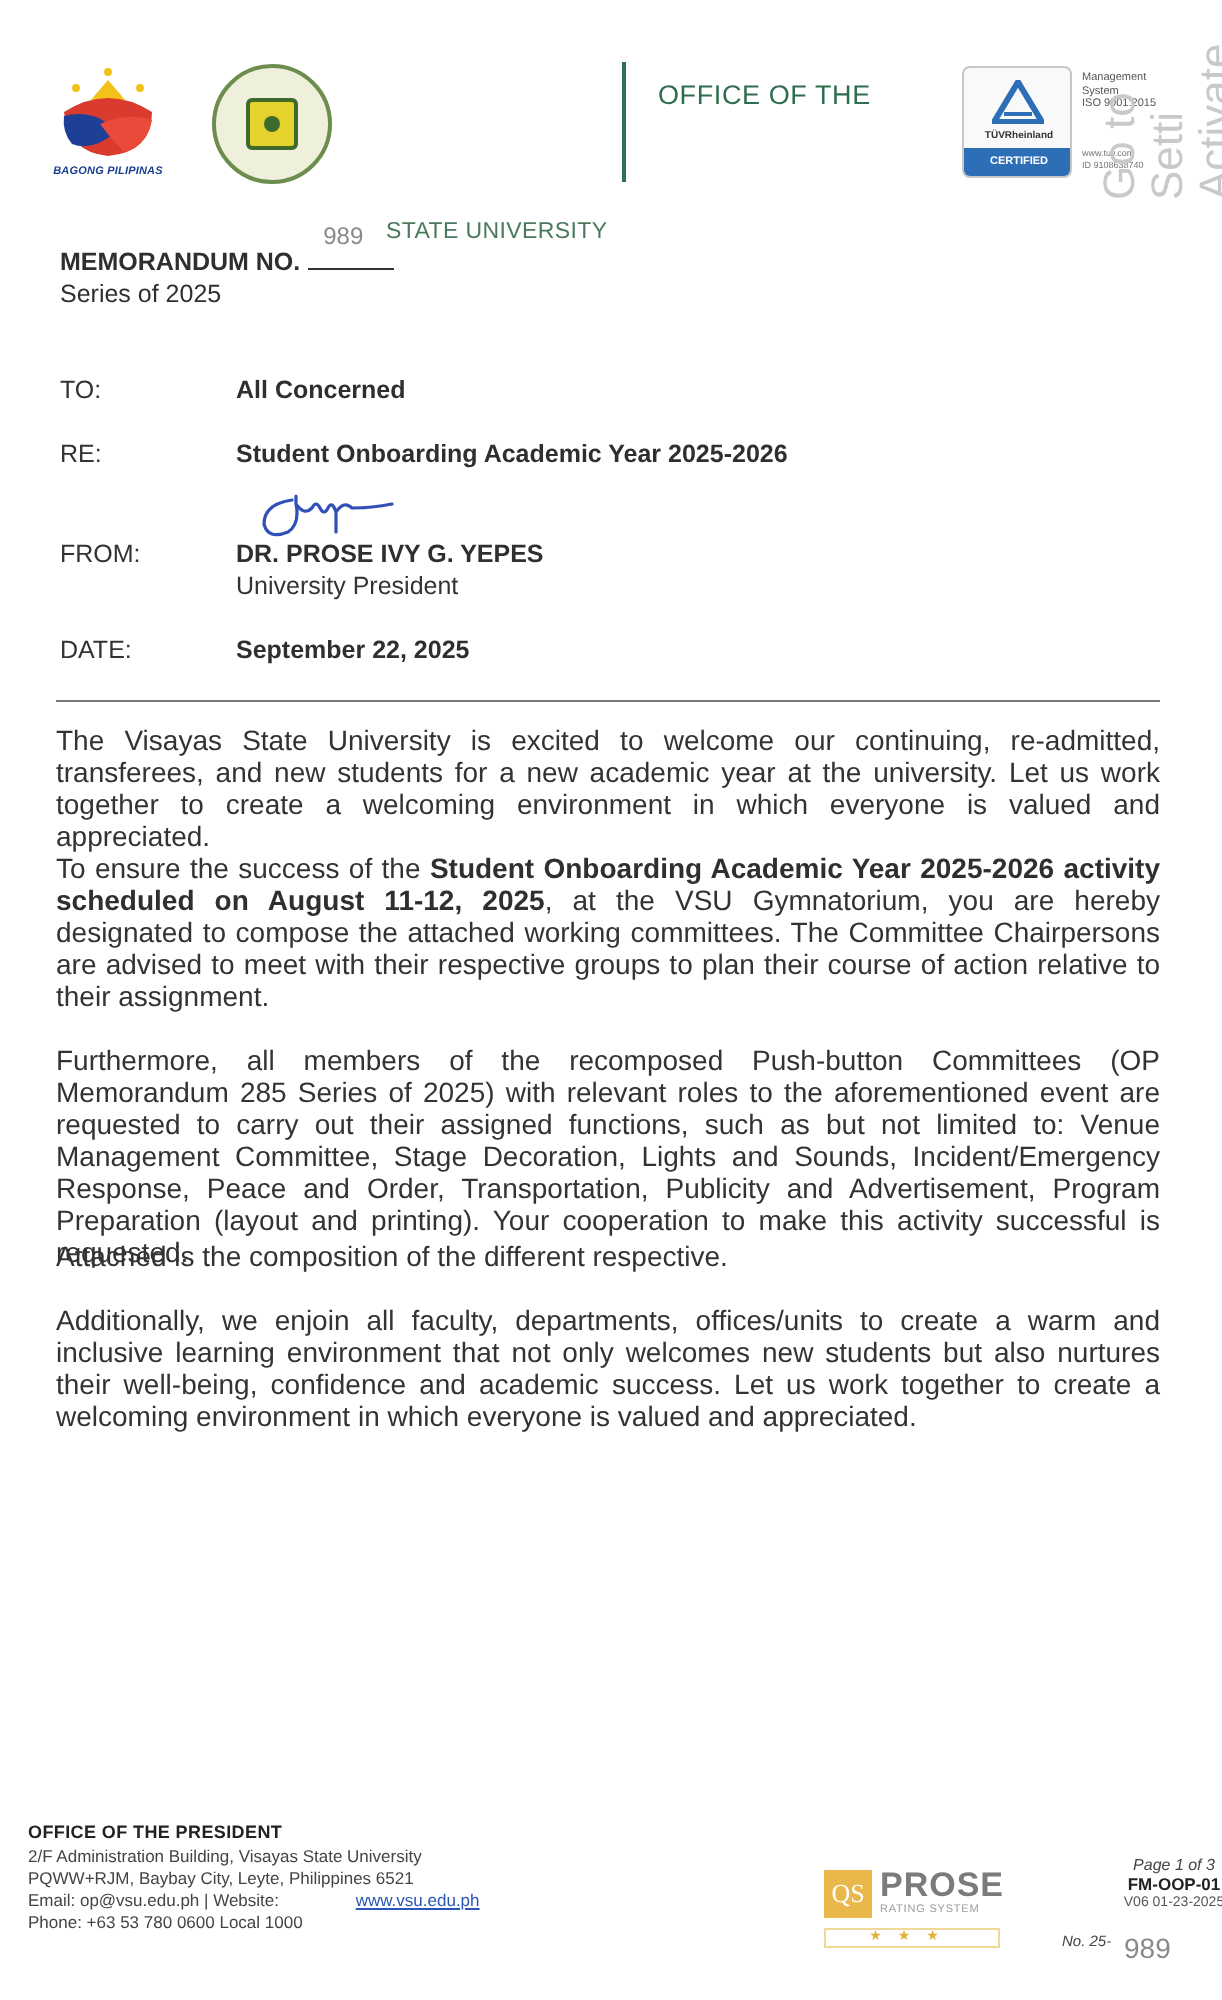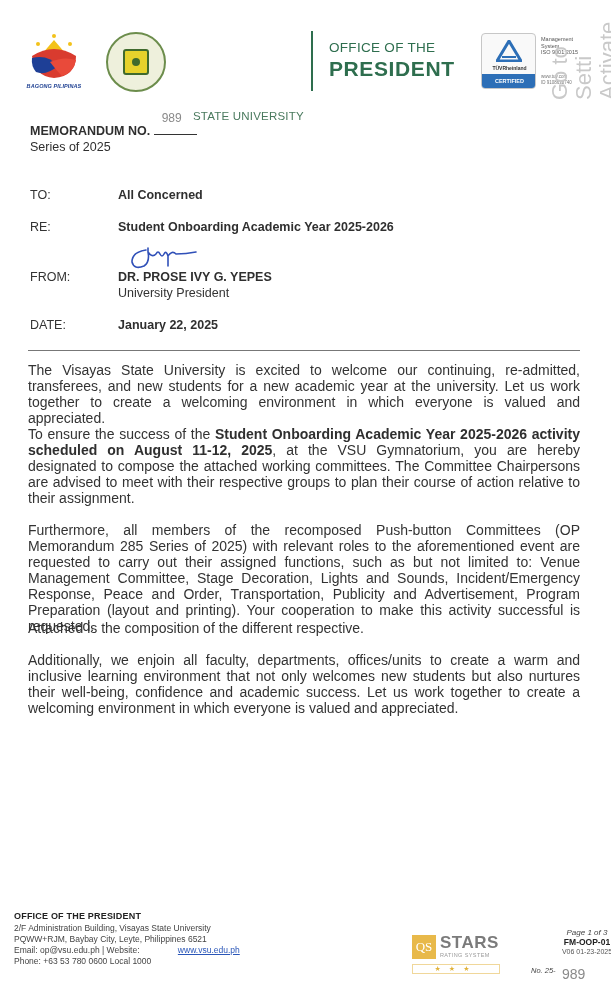--- a/index.html
+++ b/index.html
@@ -81,21 +81,20 @@
 
   <div class="seal">
     <div class="seal-inner">
       <div class="seal-core"></div>
     </div>
   </div>
 
   <div class="vsu-sub">STATE UNIVERSITY</div>
   <div class="vsu-divider"></div>
   <div class="office-line1">OFFICE OF THE</div>
-  <div class="office-line2">PRESIDENT</div>
 
   <div class="tuv">
     <svg class="tuv-tri" width="26" height="22" viewBox="0 0 26 22">
       <path d="M13 1 L25 21 L1 21 Z" fill="none" stroke="#2d6fb7" stroke-width="3"></path>
       <path d="M6 17 L20 17" stroke="#2d6fb7" stroke-width="2"></path>
     </svg>
     <div class="tuv-name">TÜVRheinland</div>
     <div class="tuv-cert">CERTIFIED</div>
   </div>
   <div class="tuv-meta">
@@ -130,21 +129,21 @@
 
 <svg class="signature" width="72" height="30" viewBox="0 0 72 30">
   <path d="M18 6 Q4 8 4 18 Q6 26 16 22 Q22 18 20 8 L20 4 M20 8 Q24 14 28 10 Q30 6 32 10 Q34 14 36 10 Q38 6 40 12 L40 22 M40 12 Q44 6 48 10 Q58 10 68 8" fill="none" stroke="#3050b8" stroke-width="1.6" stroke-linecap="round"></path>
 </svg>
 
 <div class="field-label" style="top:270px">FROM:</div>
 <div class="field-value" style="top:270px">DR. PROSE IVY G. YEPES</div>
 <div class="field-sub" style="top:286px">University President</div>
 
 <div class="field-label" style="top:318px">DATE:</div>
-<div class="field-value" style="top:318px">January 22, 2025</div>
+<div class="field-value" style="top:318px">September 22, 2025</div>
 
 <div class="rule"></div>
 
 <div class="para" style="top:362px">The Visayas State University is excited to welcome our continuing, re-admitted, transferees, and new students for a new academic year at the university. Let us work together to create a welcoming environment in which everyone is valued and appreciated.</div>
 
 <div class="para" style="top:426px">
   <span>To ensure the success of the </span><b>Student Onboarding Academic Year 2025-2026 activity scheduled on August 11-12, 2025</b><span>, at the VSU Gymnatorium, you are hereby designated to compose the attached working committees. The Committee Chairpersons are advised to meet with their respective groups to plan their course of action relative to their assignment.</span>
 </div>
 
 <div class="para" style="top:522px">Furthermore, all members of the recomposed Push-button Committees (OP Memorandum 285 Series of 2025) with relevant roles to the aforementioned event are requested to carry out their assigned functions, such as but not limited to: Venue Management Committee, Stage Decoration, Lights and Sounds, Incident/Emergency Response, Peace and Order, Transportation, Publicity and Advertisement, Program Preparation (layout and printing). Your cooperation to make this activity successful is requested.</div>
@@ -156,21 +155,21 @@
 <div class="foot-title">OFFICE OF THE PRESIDENT</div>
 <div class="foot-line" style="top:923px">2/F Administration Building, Visayas State University</div>
 <div class="foot-line" style="top:934px">PQWW+RJM, Baybay City, Leyte, Philippines 6521</div>
 <div class="foot-line" style="top:945px">
   <span>Email: op@vsu.edu.ph | Website: </span><a class="foot-link">www.vsu.edu.ph</a>
 </div>
 <div class="foot-line" style="top:956px">Phone: +63 53 780 0600 Local 1000</div>
 
 <div class="qs">
   <div class="qs-box">QS</div>
-  <div class="qs-stars">STARS</div>
+  <div class="qs-stars">PROSE</div>
   <div class="qs-sub">RATING SYSTEM</div>
   <div class="qs-bar">★★★</div>
 </div>
 
 <div class="pginfo">
   <div class="pg">Page 1 of 3</div>
   <div class="fm">FM-OOP-01</div>
   <div class="ver">V06 01-23-2025</div>
 </div>
 <div class="doc-no">No. 25-</div>

